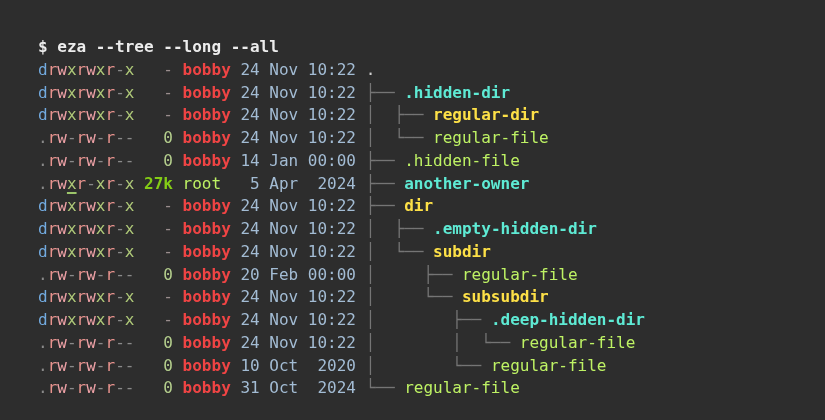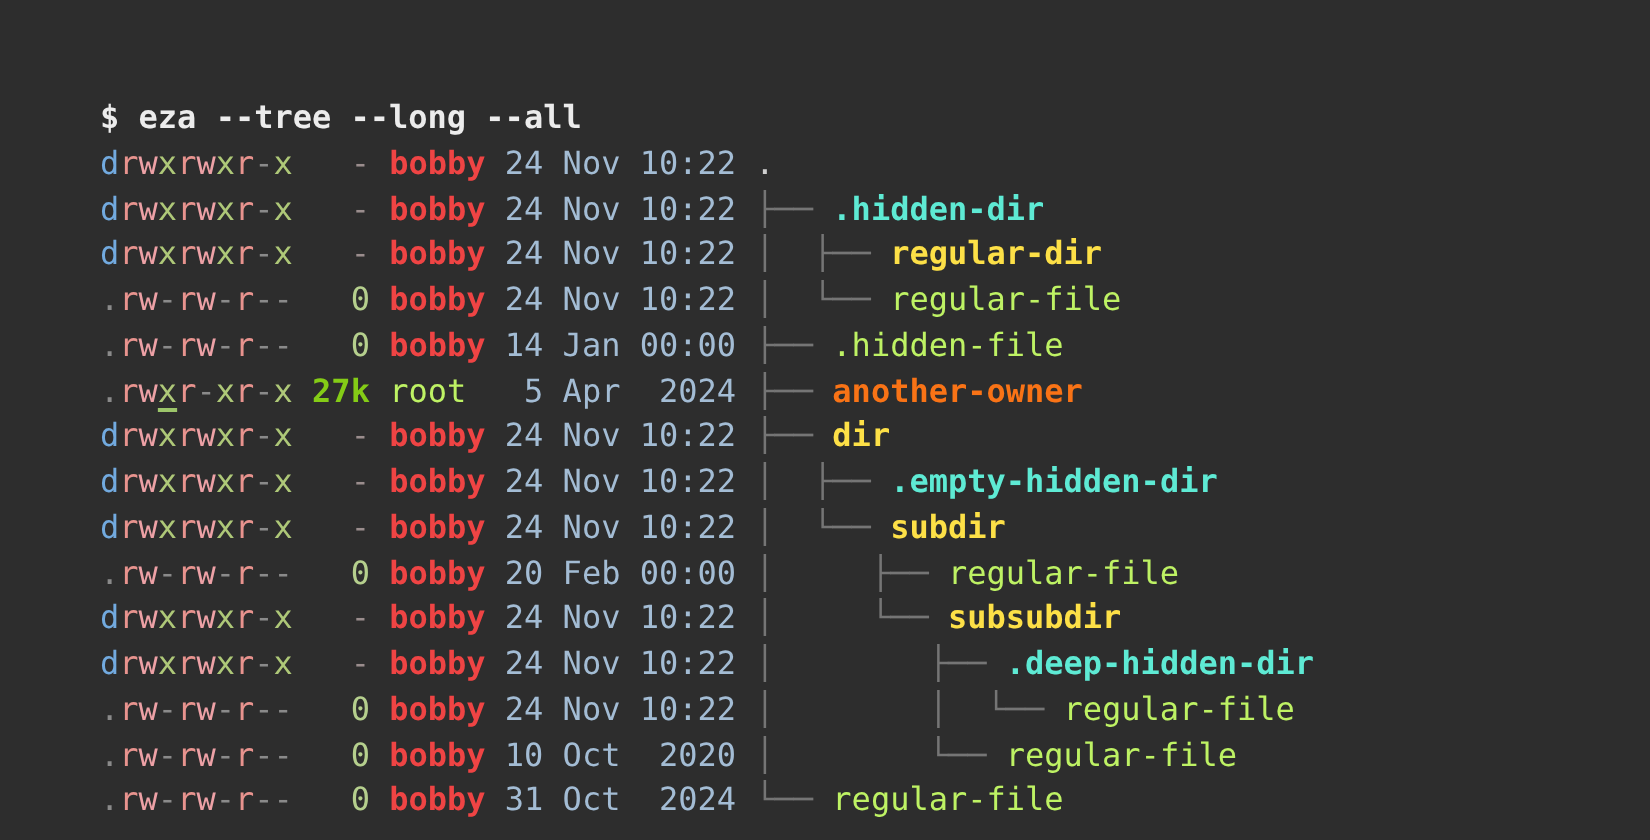--- a/index.html
+++ b/index.html
@@ -8,40 +8,40 @@
     width:825px;height:420px;
     background:#2d2d2d;
     overflow:hidden;
     font-family:"DejaVu Sans Mono","Liberation Mono",monospace;
     font-size:16px;
     line-height:22.75px;
     box-sizing:border-box;
     padding:36px 0 0 38px;
     color:#e4e4e4;
   }
-  .terminal pre{margin:12px;font:inherit;}
+  .terminal pre{margin:0;font:inherit;}
   .line{white-space:pre;height:22.75px;}
   .cmd-line{white-space:pre;height:22.75px;color:#ececec;font-weight:bold;}
   .p-d{color:#72aadf}
   .p-r{color:#e8938e}
   .p-w{color:#eda1a6}
   .p-x{color:#aec878}
   .p-dim{color:#8a8a8a}
   .ul{text-decoration:underline;text-decoration-color:#9cc56a;text-decoration-thickness:2px;text-underline-offset:3px;}
   .s-dash{color:#9a8d8d}
   .s-zero{color:#b5cf8d}
   .s-num{color:#84cc16;font-weight:bold}
   .o-user{color:#ef4444;font-weight:bold}
   .o-root{color:#bef264}
   .date{color:#a3bcd4}
   .tree{color:#757575}
   .n-dir{color:#fde047;font-weight:bold}
   .n-hid{color:#5eead4;font-weight:bold}
   .n-file{color:#bef264}
   .n-root{color:#cfcfcf}
-  .n-green{color:#f97316;font-weight:bold}
+  .n-green{color:#5eead4;font-weight:bold}
 </style>
 </head>
 <body>
 
 <div class="terminal">
   <pre><div class="cmd-line"><span>$</span><span> </span><span>eza --tree --long --all</span></div><div><div class="line"><span><span class="p-d">d</span><span class="p-r">r</span><span class="p-w">w</span><span class="p-x">x</span><span class="p-r">r</span><span class="p-w">w</span><span class="p-x">x</span><span class="p-r">r</span><span class="p-dim">-</span><span class="p-x">x</span></span><span> </span><span class="s-dash">  -</span><span> </span><span class="o-user">bobby</span><span> </span><span class="date">24 Nov 10:22</span><span> </span><span class="name n-root">.</span></div><div class="line"><span><span class="p-d">d</span><span class="p-r">r</span><span class="p-w">w</span><span class="p-x">x</span><span class="p-r">r</span><span class="p-w">w</span><span class="p-x">x</span><span class="p-r">r</span><span class="p-dim">-</span><span class="p-x">x</span></span><span> </span><span class="s-dash">  -</span><span> </span><span class="o-user">bobby</span><span> </span><span class="date">24 Nov 10:22</span><span> </span><span class="tree">├── </span><span class="name n-hid">.hidden-dir</span></div><div class="line"><span><span class="p-d">d</span><span class="p-r">r</span><span class="p-w">w</span><span class="p-x">x</span><span class="p-r">r</span><span class="p-w">w</span><span class="p-x">x</span><span class="p-r">r</span><span class="p-dim">-</span><span class="p-x">x</span></span><span> </span><span class="s-dash">  -</span><span> </span><span class="o-user">bobby</span><span> </span><span class="date">24 Nov 10:22</span><span> </span><span class="tree">│  ├── </span><span class="name n-dir">regular-dir</span></div><div class="line"><span><span class="p-dim">.</span><span class="p-r">r</span><span class="p-w">w</span><span class="p-dim">-</span><span class="p-r">r</span><span class="p-w">w</span><span class="p-dim">-</span><span class="p-r">r</span><span class="p-dim">-</span><span class="p-dim">-</span></span><span> </span><span class="s-zero">  0</span><span> </span><span class="o-user">bobby</span><span> </span><span class="date">24 Nov 10:22</span><span> </span><span class="tree">│  └── </span><span class="name n-file">regular-file</span></div><div class="line"><span><span class="p-dim">.</span><span class="p-r">r</span><span class="p-w">w</span><span class="p-dim">-</span><span class="p-r">r</span><span class="p-w">w</span><span class="p-dim">-</span><span class="p-r">r</span><span class="p-dim">-</span><span class="p-dim">-</span></span><span> </span><span class="s-zero">  0</span><span> </span><span class="o-user">bobby</span><span> </span><span class="date">14 Jan 00:00</span><span> </span><span class="tree">├── </span><span class="name n-file">.hidden-file</span></div><div class="line"><span><span class="p-dim">.</span><span class="p-r">r</span><span class="p-w">w</span><span class="p-x ul">x</span><span class="p-r">r</span><span class="p-dim">-</span><span class="p-x">x</span><span class="p-r">r</span><span class="p-dim">-</span><span class="p-x">x</span></span><span> </span><span class="s-num">27k</span><span> </span><span class="o-root">root </span><span> </span><span class="date"> 5 Apr  2024</span><span> </span><span class="tree">├── </span><span class="name n-green">another-owner</span></div><div class="line"><span><span class="p-d">d</span><span class="p-r">r</span><span class="p-w">w</span><span class="p-x">x</span><span class="p-r">r</span><span class="p-w">w</span><span class="p-x">x</span><span class="p-r">r</span><span class="p-dim">-</span><span class="p-x">x</span></span><span> </span><span class="s-dash">  -</span><span> </span><span class="o-user">bobby</span><span> </span><span class="date">24 Nov 10:22</span><span> </span><span class="tree">├── </span><span class="name n-dir">dir</span></div><div class="line"><span><span class="p-d">d</span><span class="p-r">r</span><span class="p-w">w</span><span class="p-x">x</span><span class="p-r">r</span><span class="p-w">w</span><span class="p-x">x</span><span class="p-r">r</span><span class="p-dim">-</span><span class="p-x">x</span></span><span> </span><span class="s-dash">  -</span><span> </span><span class="o-user">bobby</span><span> </span><span class="date">24 Nov 10:22</span><span> </span><span class="tree">│  ├── </span><span class="name n-hid">.empty-hidden-dir</span></div><div class="line"><span><span class="p-d">d</span><span class="p-r">r</span><span class="p-w">w</span><span class="p-x">x</span><span class="p-r">r</span><span class="p-w">w</span><span class="p-x">x</span><span class="p-r">r</span><span class="p-dim">-</span><span class="p-x">x</span></span><span> </span><span class="s-dash">  -</span><span> </span><span class="o-user">bobby</span><span> </span><span class="date">24 Nov 10:22</span><span> </span><span class="tree">│  └── </span><span class="name n-dir">subdir</span></div><div class="line"><span><span class="p-dim">.</span><span class="p-r">r</span><span class="p-w">w</span><span class="p-dim">-</span><span class="p-r">r</span><span class="p-w">w</span><span class="p-dim">-</span><span class="p-r">r</span><span class="p-dim">-</span><span class="p-dim">-</span></span><span> </span><span class="s-zero">  0</span><span> </span><span class="o-user">bobby</span><span> </span><span class="date">20 Feb 00:00</span><span> </span><span class="tree">│     ├── </span><span class="name n-file">regular-file</span></div><div class="line"><span><span class="p-d">d</span><span class="p-r">r</span><span class="p-w">w</span><span class="p-x">x</span><span class="p-r">r</span><span class="p-w">w</span><span class="p-x">x</span><span class="p-r">r</span><span class="p-dim">-</span><span class="p-x">x</span></span><span> </span><span class="s-dash">  -</span><span> </span><span class="o-user">bobby</span><span> </span><span class="date">24 Nov 10:22</span><span> </span><span class="tree">│     └── </span><span class="name n-dir">subsubdir</span></div><div class="line"><span><span class="p-d">d</span><span class="p-r">r</span><span class="p-w">w</span><span class="p-x">x</span><span class="p-r">r</span><span class="p-w">w</span><span class="p-x">x</span><span class="p-r">r</span><span class="p-dim">-</span><span class="p-x">x</span></span><span> </span><span class="s-dash">  -</span><span> </span><span class="o-user">bobby</span><span> </span><span class="date">24 Nov 10:22</span><span> </span><span class="tree">│        ├── </span><span class="name n-hid">.deep-hidden-dir</span></div><div class="line"><span><span class="p-dim">.</span><span class="p-r">r</span><span class="p-w">w</span><span class="p-dim">-</span><span class="p-r">r</span><span class="p-w">w</span><span class="p-dim">-</span><span class="p-r">r</span><span class="p-dim">-</span><span class="p-dim">-</span></span><span> </span><span class="s-zero">  0</span><span> </span><span class="o-user">bobby</span><span> </span><span class="date">24 Nov 10:22</span><span> </span><span class="tree">│        │  └── </span><span class="name n-file">regular-file</span></div><div class="line"><span><span class="p-dim">.</span><span class="p-r">r</span><span class="p-w">w</span><span class="p-dim">-</span><span class="p-r">r</span><span class="p-w">w</span><span class="p-dim">-</span><span class="p-r">r</span><span class="p-dim">-</span><span class="p-dim">-</span></span><span> </span><span class="s-zero">  0</span><span> </span><span class="o-user">bobby</span><span> </span><span class="date">10 Oct  2020</span><span> </span><span class="tree">│        └── </span><span class="name n-file">regular-file</span></div><div class="line"><span><span class="p-dim">.</span><span class="p-r">r</span><span class="p-w">w</span><span class="p-dim">-</span><span class="p-r">r</span><span class="p-w">w</span><span class="p-dim">-</span><span class="p-r">r</span><span class="p-dim">-</span><span class="p-dim">-</span></span><span> </span><span class="s-zero">  0</span><span> </span><span class="o-user">bobby</span><span> </span><span class="date">31 Oct  2024</span><span> </span><span class="tree">└── </span><span class="name n-file">regular-file</span></div></div></pre>
 </div>
 
 </body></html>

